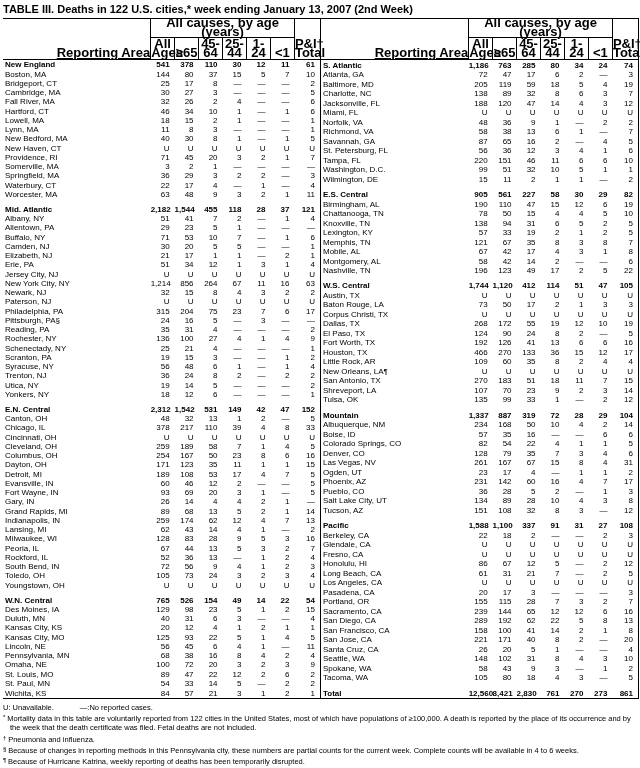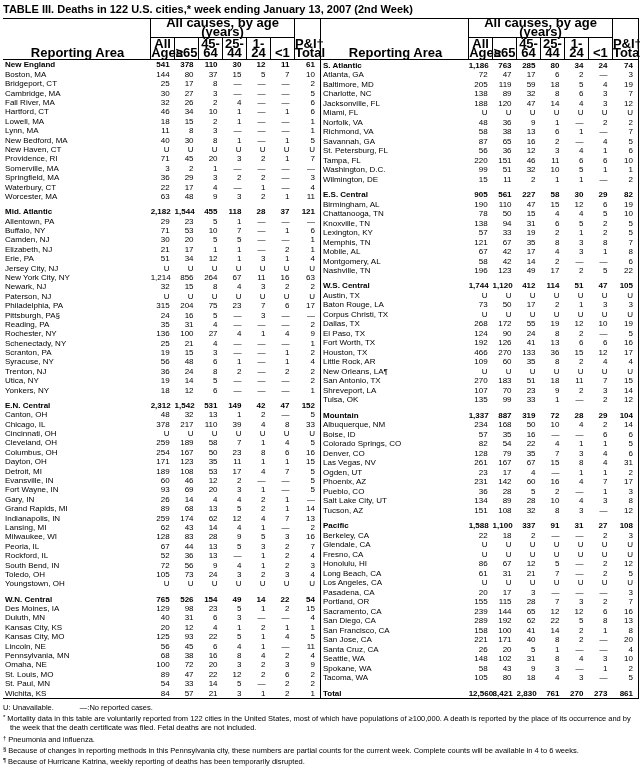--- a/index.html
+++ b/index.html
@@ -7,21 +7,21 @@
   .title{font-size:11px;font-weight:bold;letter-spacing:0;margin:0 0 3px 0;white-space:nowrap;}
   .tables{display:flex;width:636px;}
   table.half{width:318px;height:681px;border-collapse:collapse;table-layout:fixed;border-top:1px solid #000;border-bottom:1px solid #000;border-right:1px solid #000;}
   col.c-area{width:46.5%;}
   col.c-num{width:7.55%;}
   col.c-pi{width:8.2%;}
   th{font-weight:bold;font-size:13px;padding:0;vertical-align:bottom;line-height:8.5px;}
   th.span-h{border-left:1px solid #000;border-right:1px solid #000;border-bottom:1px solid #000;text-align:center;height:13px;padding-bottom:1px;}
   tr.h2 th{border-bottom:1.5px solid #000;padding-bottom:2px;height:19px;}
   tr.h2 th.col-h{border-left:1px solid #000;text-align:center;white-space:pre-line;}
-  tr.h2 th.area-h2{text-align:center;padding-left:2px;}
+  tr.h2 th.area-h2{text-align:right;padding-left:2px;text-decoration:underline;}
   td{font-size:8px;line-height:8px;padding:0;vertical-align:bottom;overflow:hidden;white-space:nowrap;}
   td.area{text-align:left;padding-left:2px;}
   td.num{text-align:right;padding-right:5px;}
   tr.grp td{font-weight:bold;}
   tr.gap td{padding-top:5px;}
   .footer{margin-top:4px;font-size:7.5px;line-height:9.2px;}
   .legend span.leg-dash{margin-left:26px;}
   .fn{padding-left:7px;text-indent:-7px;}
   .fn .mark{font-size:6.2px;vertical-align:2px;}
 </style>
@@ -217,20 +217,30 @@
           <td class="area">Mid. Atlantic</td>
           <td class="num">2,182</td>
           <td class="num">1,544</td>
           <td class="num">455</td>
           <td class="num">118</td>
           <td class="num">28</td>
           <td class="num">37</td>
           <td class="num">121</td>
         </tr>
         <tr>
+          <td class="area">Albany, NY</td>
+          <td class="num">51</td>
+          <td class="num">41</td>
+          <td class="num">7</td>
+          <td class="num">2</td>
+          <td class="num">—</td>
+          <td class="num">1</td>
+          <td class="num">4</td>
+        </tr>
+        <tr>
           <td class="area">Allentown, PA</td>
           <td class="num">29</td>
           <td class="num">23</td>
           <td class="num">5</td>
           <td class="num">1</td>
           <td class="num">—</td>
           <td class="num">—</td>
           <td class="num">—</td>
         </tr>
         <tr>

